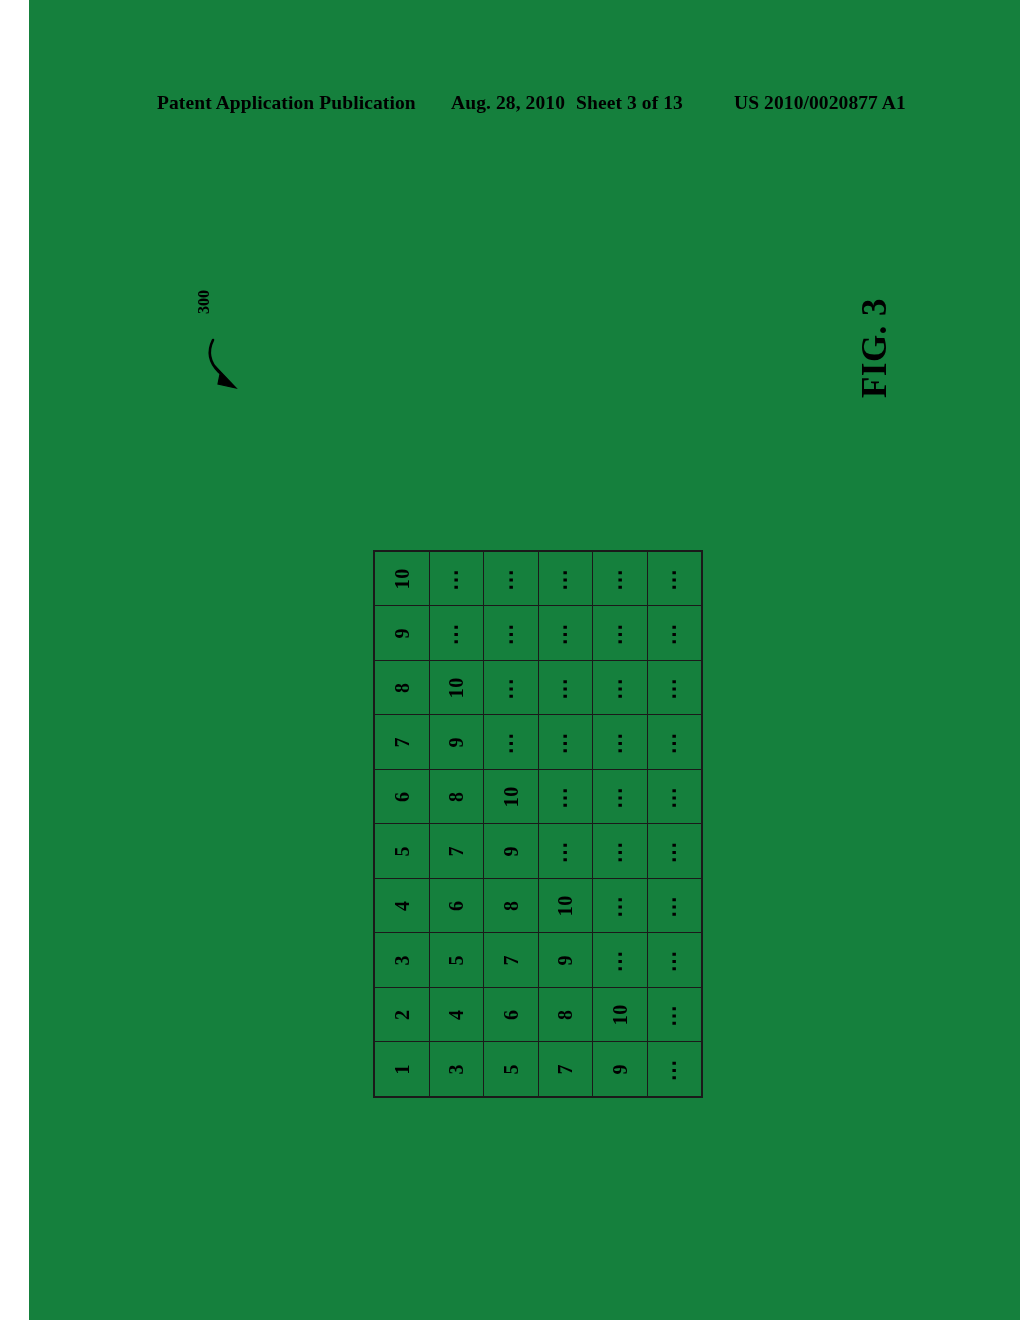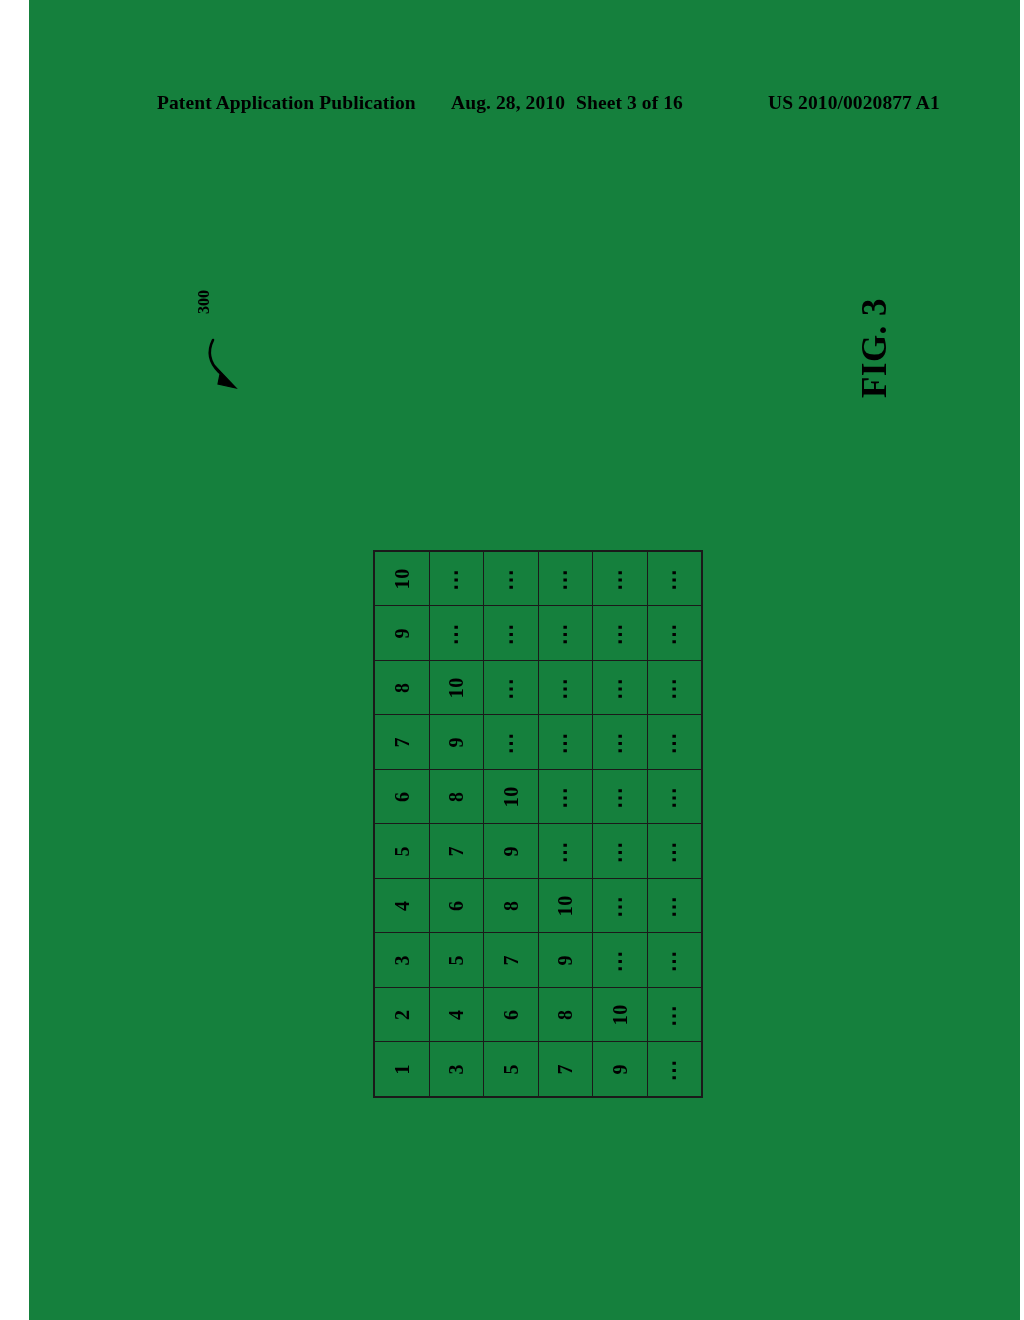--- a/index.html
+++ b/index.html
@@ -32,21 +32,21 @@
     white-space: nowrap;
   }
   #sheet-header .hdr-seg {
     position: absolute;
     top: 0;
     line-height: 30px;
   }
   #hdr-publication { left: 128px; }
   #hdr-date        { left: 422px; }
   #hdr-sheet       { left: 547px; }
-  #hdr-docnumber   { left: 739px; font-family: Liberation Serif, serif; }
+  #hdr-docnumber   { left: 705px; font-family: Liberation Serif, serif; }
 
   
   #figure-label {
     position: absolute;
     left: 786px;
     top: 288px;
     width: 120px;
     height: 120px;
   }
   #figure-label .rot {
@@ -131,21 +131,21 @@
   }
 </style>
 </head>
 <body>
 
 <div id="page">
 
   <div id="sheet-header">
     <span class="hdr-seg" id="hdr-publication">Patent Application Publication</span>
     <span class="hdr-seg" id="hdr-date">Aug. 28, 2010</span>
-    <span class="hdr-seg" id="hdr-sheet">Sheet 3 of 16</span>
+    <span class="hdr-seg" id="hdr-sheet">Sheet 3 of 13</span>
     <span class="hdr-seg" id="hdr-docnumber">US 2010/0020877 A1</span>
   </div>
 
   <div id="figure-label">
     <span class="rot">FIG. 3</span>
   </div>
 
   <div id="ref-numeral-300">
     <span class="num">300</span>
     <svg id="ref-leader-line" viewBox="0 0 70 100">

